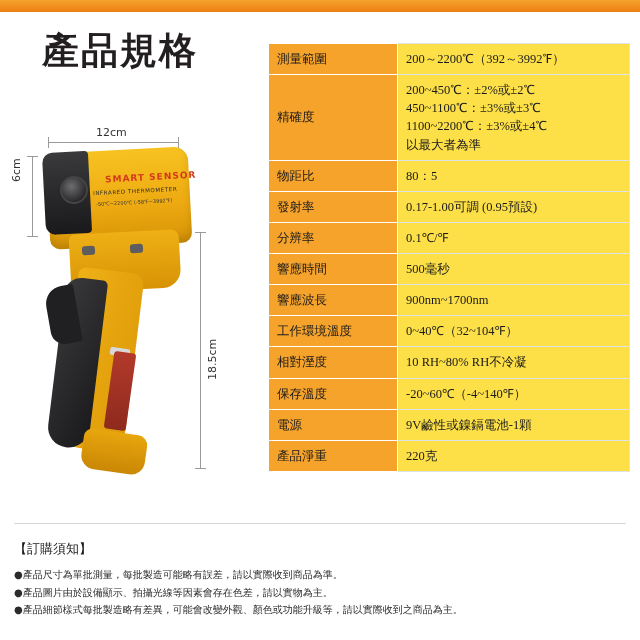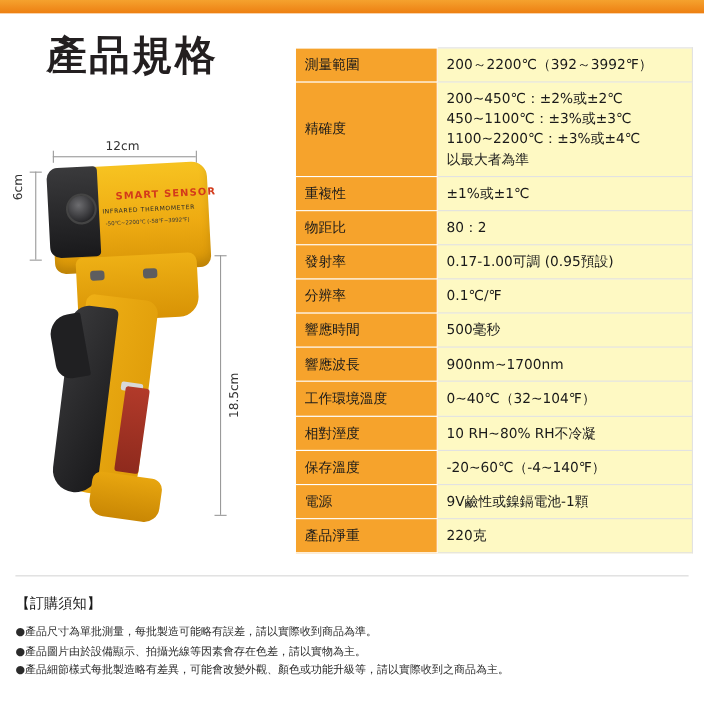--- a/index.html
+++ b/index.html
@@ -224,22 +224,23 @@
     line-height: 1.45;
   }
   .spec-table td.k {
     width: 112px;
     background: #f6a32c;
     color: #1a1a1a;
     white-space: nowrap;
     border-color: #ffffff;
   }
   .spec-table td.v {
-    background: #fef9c3;
+    background: #fde047;
     border-color: #e2e2e2;
+    font-family: Liberation Serif, serif;
   }
   
   .notice {
     position: absolute;
     left: 14px;
     top: 540px;
     width: 612px;
     font-family: "DejaVu Sans", sans-serif;
   }
   .notice-title {
@@ -314,26 +315,22 @@
         <td class="v">200～2200℃（392～3992℉）</td>
       </tr>
       <tr>
         <td class="k">精確度</td>
         <td class="v" style="white-space:pre-line;">200~450℃：±2%或±2℃
 450~1100℃：±3%或±3℃
 1100~2200℃：±3%或±4℃
 以最大者為準</td>
       </tr>
       <tr>
-        <td class="k">重複性</td>
-        <td class="v">±1%或±1℃</td>
-      </tr>
-      <tr>
         <td class="k">物距比</td>
-        <td class="v">80：2</td>
+        <td class="v">80：5</td>
       </tr>
       <tr>
         <td class="k">發射率</td>
         <td class="v">0.17-1.00可調 (0.95預設)</td>
       </tr>
       <tr>
         <td class="k">分辨率</td>
         <td class="v">0.1℃/℉</td>
       </tr>
       <tr>

